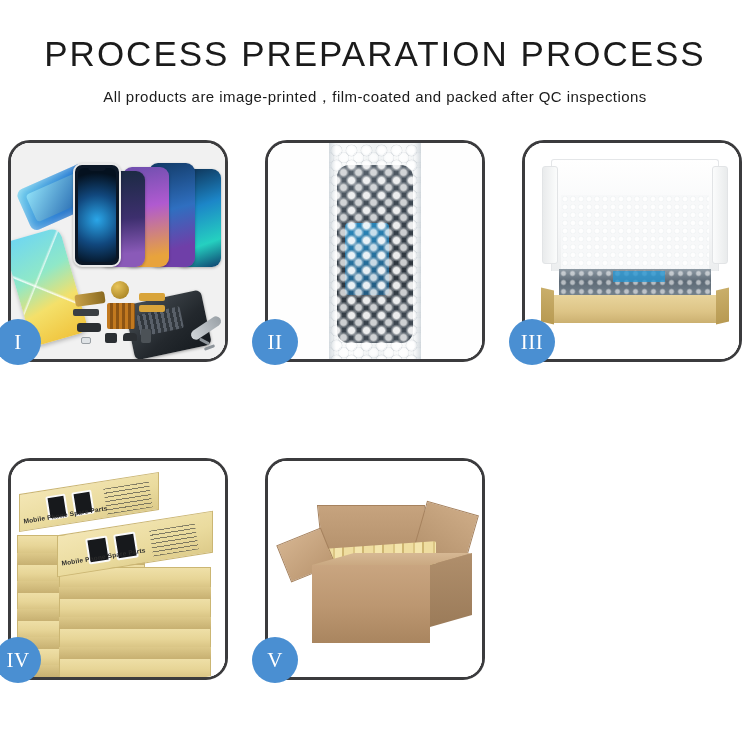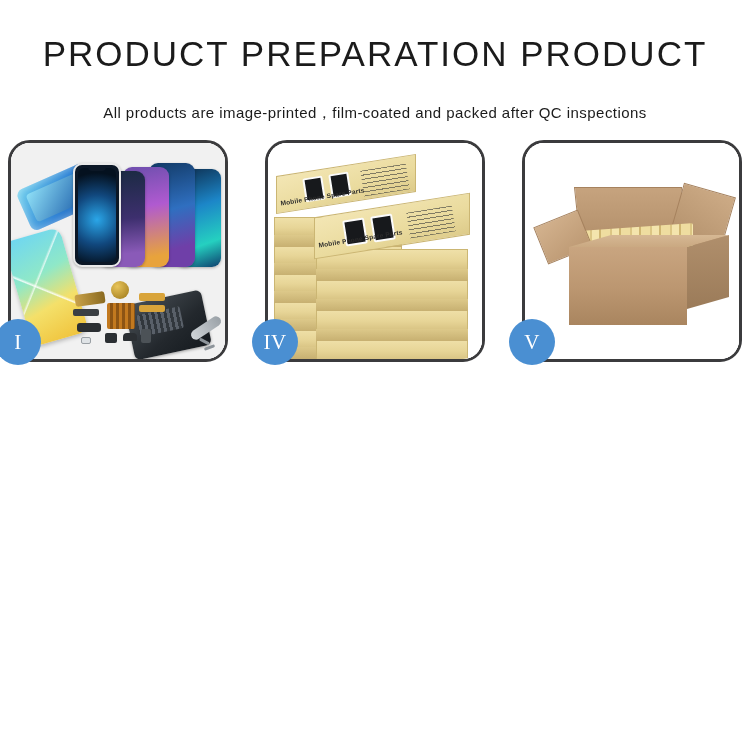--- a/index.html
+++ b/index.html
@@ -26,21 +26,21 @@
     color: #1b1b1b;
     line-height: 1.0;
     white-space: nowrap;
   }
 
   .subtitle {
     font-size: 15px;
     font-weight: 400;
     letter-spacing: 0.45px;
     color: #1b1b1b;
-    margin-top: 33px;
+    margin-top: 17px;
     white-space: nowrap;
   }
 
   
   .grid {
     position: absolute;
     left: 8px;
     top: 140px;
     width: 734px;
     display: grid;
@@ -401,21 +401,21 @@
     background: rgba(226,232,236,.9);
     clip-path: polygon(0 14px, 58px 0, 100px 10px, 40px 24px);
   }
 </style>
 </head>
 <body>
 
 <div class="page">
 
   <div class="header">
-    <div class="title">PRODUCT PREPARATION PRODUCT</div>
+    <div class="title">PROCESS PREPARATION PROCESS</div>
     <div class="subtitle">All products are image-printed，film-coated and packed after QC inspections</div>
   </div>
 
   <div class="grid">
 
     <div class="panel">
       <div class="panel-inner">
         <div class="scene-parts">
           <div class="lcd-blue"></div>
           <div class="phone-stack">
@@ -442,21 +442,45 @@
             <div class="chip c8"></div>
             <div class="chip c9"></div>
           </div>
           <div class="tool"></div>
           <div class="screws"></div>
         </div>
       </div>
       <div class="badge">I</div>
     </div>
 
-
+    <div class="panel">
+      <div class="panel-inner">
+        <div class="scene-bubble">
+          <div class="wrap-sheet"></div>
+          <div class="wrapped-item"></div>
+          <div class="bubbles"></div>
+          <div class="bubbles2"></div>
+          <div class="wrap-edge l"></div>
+          <div class="wrap-edge r"></div>
+        </div>
+      </div>
+      <div class="badge">II</div>
+    </div>
+
+    <div class="panel">
+      <div class="panel-inner">
+        <div class="scene-whitebox">
+          <div class="wb-lid"></div>
+          <div class="wb-foam"></div>
+          <div class="wb-contents"></div>
+          <div class="wb-base"></div>
+        </div>
+      </div>
+      <div class="badge">III</div>
+    </div>
 
     <div class="panel">
       <div class="panel-inner">
         <div class="scene-stack">
 
           <div class="sbox" style="left:6px;  top:186px; width:128px; height:20px;">
               <div class="side"></div>
             </div>
           <div class="sbox" style="left:6px;  top:158px; width:128px; height:20px;">
               <div class="side"></div>

